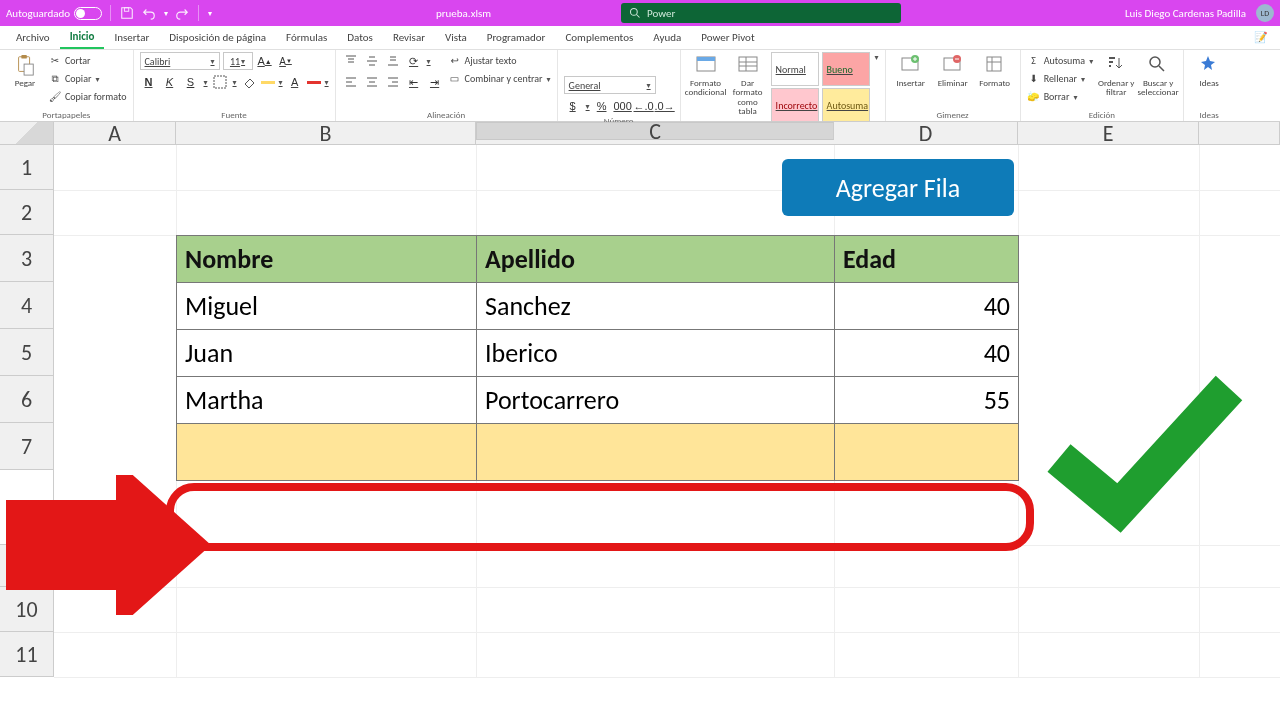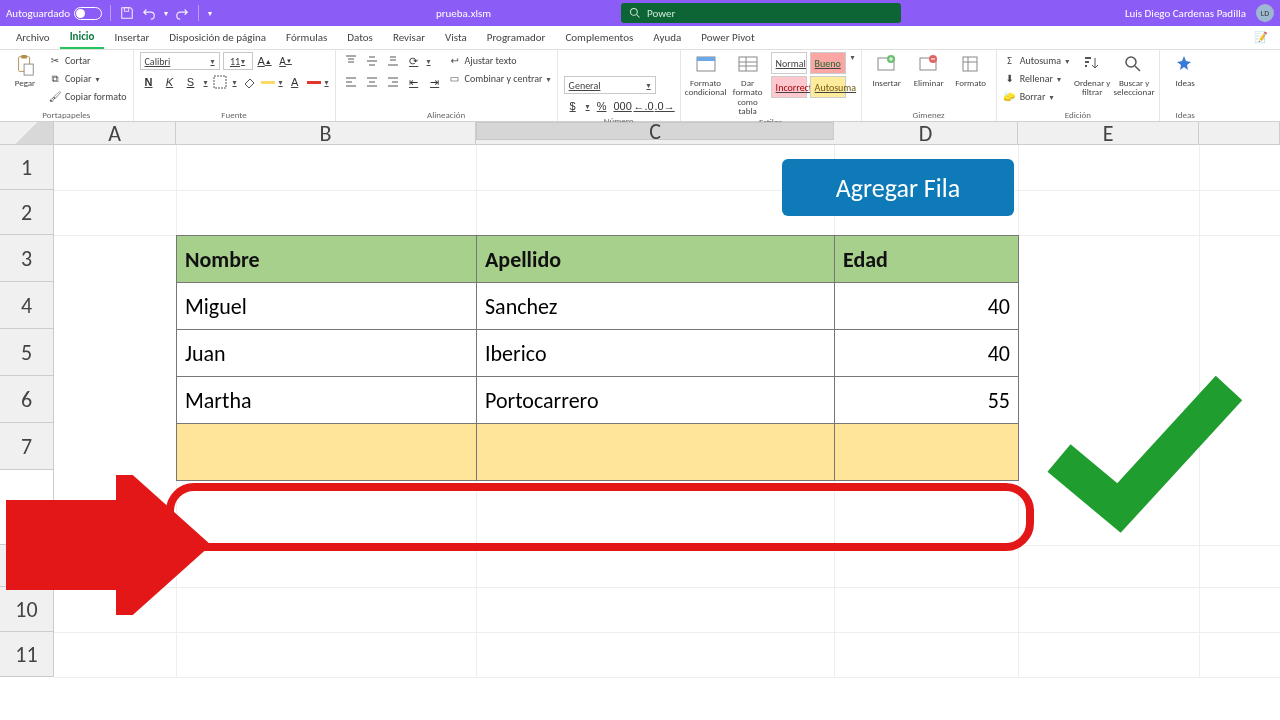--- a/index.html
+++ b/index.html
@@ -1,19 +1,19 @@
 <!DOCTYPE html>
 <html><head>
 <meta charset="utf-8">
 <style>
   * { box-sizing: border-box; margin: 0; padding: 0; }
   body { font-family: "Segoe UI", Calibri, sans-serif; font-size: 12px; background: #fff; overflow: hidden; width: 1280px; height: 720px; }
 
   
-  .titlebar { background: #8b5cf6; color: #fff; display: flex; align-items: center; height: 26px; padding: 0 6px; font-size: 11px; }
+  .titlebar { background: #d946ef; color: #fff; display: flex; align-items: center; height: 26px; padding: 0 6px; font-size: 11px; }
   .titlebar .left { display: flex; align-items: center; gap: 6px; flex: 0 0 auto; }
   .titlebar .autosave { display: flex; align-items: center; gap: 4px; }
   .toggle { width: 28px; height: 13px; border: 1px solid #fff; border-radius: 7px; position: relative; }
   .toggle::after { content: ""; position: absolute; width: 9px; height: 9px; border-radius: 50%; background: #fff; top: 1px; left: 1px; }
   .qat-sep { width: 1px; height: 16px; background: rgba(255,255,255,0.4); margin: 0 2px; }
   .qat-icon { width: 16px; height: 16px; display: flex; align-items: center; justify-content: center; opacity: .9; }
   .titlebar .center { flex: 1; display: flex; align-items: center; justify-content: center; gap: 130px; }
   .titlebar .fname { font-size: 11px; }
   .searchbar { background: #0d6536; border-radius: 3px; width: 280px; height: 20px; display: flex; align-items: center; padding: 0 8px; color: #cfe8d9; font-size: 11px; gap: 6px; }
   .avatar { width: 18px; height: 18px; border-radius: 50%; background: #9db8d0; display: flex; align-items: center; justify-content: center; font-size: 8px; color: #333; }
@@ -38,21 +38,21 @@
   .stackcol div { display: flex; align-items: center; gap: 3px; height: 17px; white-space: nowrap; }
   .ico-s { width: 14px; height: 14px; display: inline-flex; align-items: center; justify-content: center; }
   .fontbox { display: flex; flex-direction: column; gap: 3px; text-decoration: underline; }
   .row { display: flex; align-items: center; gap: 3px; }
   .sel { border: 1px solid #c8c8c8; background: #fff; height: 18px; display: flex; align-items: center; padding: 0 4px; font-size: 10px; }
   .sel.font { width: 80px; }
   .sel.size { width: 30px; justify-content: center; }
   .sel.numfmt { width: 92px; margin-top: 24px; }
   .btn-s { width: 18px; height: 18px; border: 0; background: transparent; display: flex; align-items: center; justify-content: center; font-size: 11px; color: #333; }
   .swatch { width: 14px; height: 3px; }
-  .stylecell { width: 36px; height: 18px; border: 1px solid #ccc; display: flex; align-items: center; padding: 10px 4px; font-size: 10px; }
+  .stylecell { width: 48px; height: 18px; border: 1px solid #ccc; display: flex; align-items: center; padding: 16px 4px; font-size: 10px; }
   .stylecell.normal { background: #fff; }
   .stylecell.good { background: #fca5a5; color: #176b2b; }
   .stylecell.bad { background: #ffc7ce; color: #9c0006; }
   .stylecell.neutral { background: #ffeb9c; color: #6f5a12; }
 
   
   .sheet { position: relative; font-family: Calibri, sans-serif; }
   .colheads { display: flex; height: 23px; background: #f0f0f0; border-bottom: 1px solid #ccc; }
   .corner { width: 54px; background: linear-gradient(135deg,#f0f0f0 50%,#d8d8d8 50%); border-right: 1px solid #ccc; }
   .ch { border-right: 1px solid #ccc; display: flex; align-items: center; justify-content: center; color: #444; font-size: 22px; }
@@ -70,21 +70,21 @@
   .rh.r1, .rh.r2 { height: 45px; }
   .rh.r3, .rh.r4, .rh.r5, .rh.r6, .rh.r7 { height: 47px; }
   .rh.r9 { height: 42px; }
   .rh.r10, .rh.r11 { height: 45px; }
 
   .cells { position: relative; flex: 1; }
   .gline-v { position: absolute; top: 0; bottom: 0; width: 0; border-left: 1px solid #eee; }
   .gline-h { position: absolute; left: 0; right: 0; height: 0; border-top: 1px solid #eee; }
 
   
-  .datatable { position: absolute; left: 122px; top: 90px; border: 1px solid #777; border-collapse: collapse; font-size: 22px; }
+  .datatable { position: absolute; left: 122px; top: 90px; border: 1px solid #777; border-collapse: collapse; font-size: 26px; }
   .datatable th, .datatable td { border: 1px solid #777; padding: 2px 8px; height: 47px; }
   .datatable th { background: #a8d08d; text-align: left; font-weight: 700; color: #111; }
   .datatable td.num { text-align: right; }
   .cB { width: 300px; } .cC { width: 358px; } .cD { width: 184px; }
   .newrow td { background: #ffe599; height: 57px; }
 
   .macro-btn { position: absolute; left: 728px; top: 14px; width: 232px; height: 57px; background: #0e7bb8; color: #fff; border-radius: 6px; display: flex; align-items: center; justify-content: center; font-size: 26px; }
 
   
   .highlight-ring { position: absolute; left: 112px; top: 338px; width: 868px; height: 68px; border: 8px solid #e31717; border-radius: 28px; pointer-events: none; }

